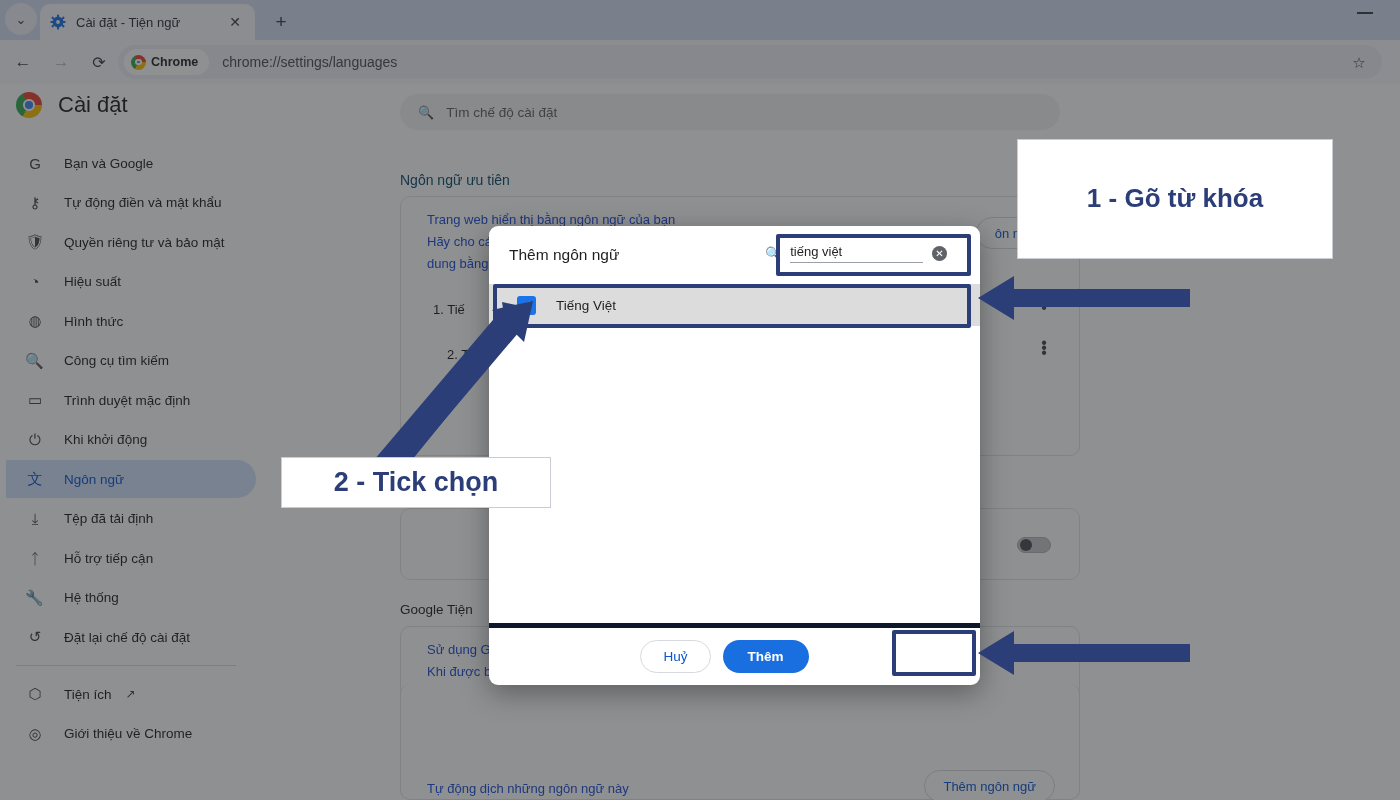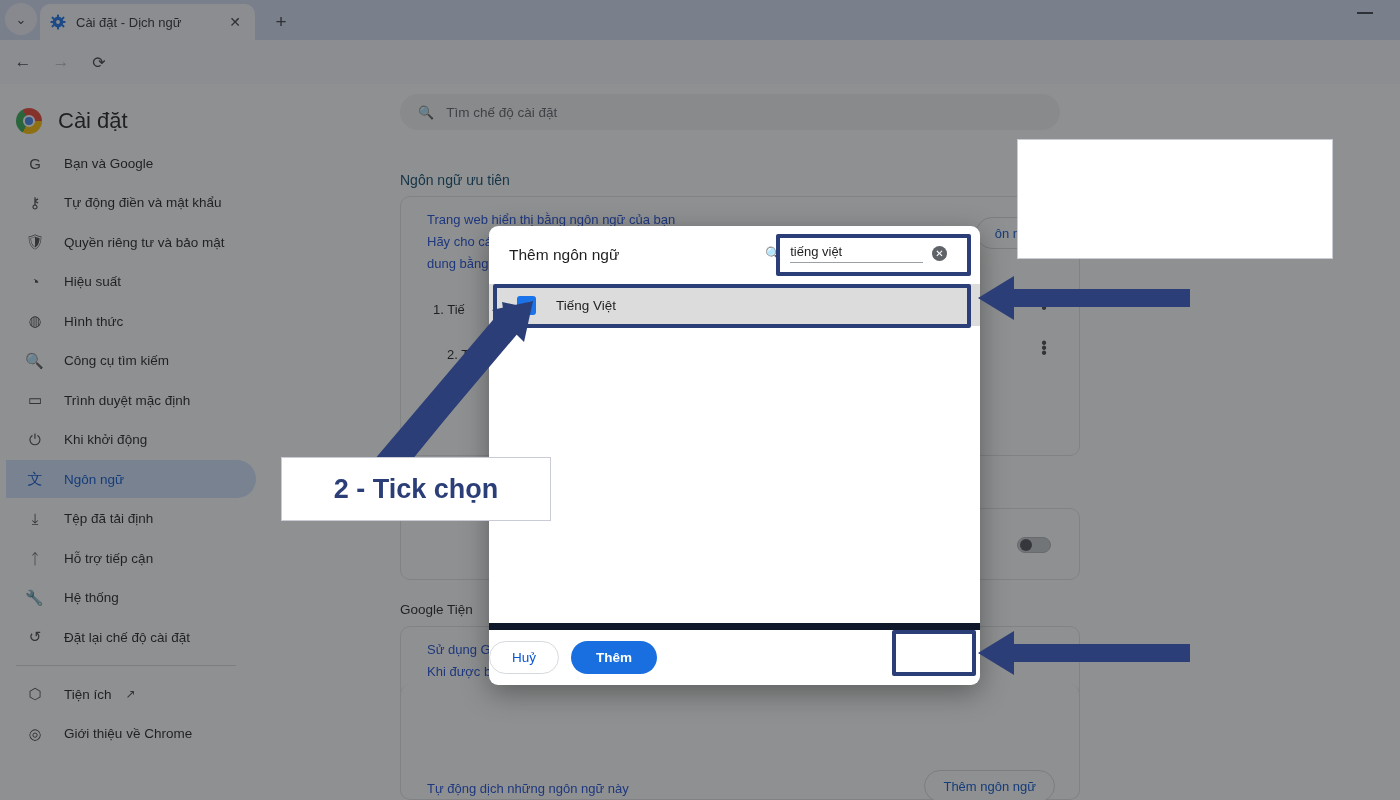--- a/index.html
+++ b/index.html
@@ -90,21 +90,21 @@
     background: #4285f4; border-radius: 50%; border: 2px solid #fff;
   }
 
   
   .page {
     position: absolute; left: 0; top: 84px; width: 1400px; height: 716px;
     background: #fff;
   }
   .sidebar { position: absolute; left: 0; top: 0; width: 370px; height: 716px; }
   .settings-head {
-    position: absolute; left: 16px; top: 24px; display: flex; align-items: center; gap: 16px;
+    position: absolute; left: 16px; top: 8px; display: flex; align-items: center; gap: 16px;
   }
   .settings-head .logo { width: 26px; height: 26px; }
   .settings-head .txt { font-size: 22px; color: #1f1f1f; }
 
   .nav-list { position: absolute; left: 6px; top: 60px; width: 250px; }
   .nav-item {
     display: flex; align-items: center; height: 38px; padding-left: 18px;
     border-radius: 0 19px 19px 0; margin-bottom: 1.5px;
   }
   .nav-item .ico {
@@ -188,22 +188,22 @@
     gap: 20px; background: #dcdcdc;
   }
   .checkbox {
     width: 19px; height: 19px; border-radius: 3px; background: #1a73e8;
     display: flex; align-items: center; justify-content: center;
     color: #fff; font-size: 13px; line-height: 1;
   }
   .lang-name { font-size: 13.5px; color: #1f1f1f; }
 
   .dlg-foot {
-    flex: 0 0 62px; border-top: 7px solid #0f172a; display: flex;
-    align-items: center; justify-content: flex-start; gap: 12px; padding-right: 20px;
+    flex: 0 0 62px; border-top: 5px solid #0f172a; display: flex;
+    align-items: center; justify-content: center; gap: 12px; padding-right: 20px;
   }
   .btn-cancel {
     height: 33px; padding: 0 22px; border-radius: 17px; border: 1px solid #d6d9de;
     background: #fff; color: #0b57d0; font-size: 13.5px;
     display: flex; align-items: center; justify-content: center;
   }
   .btn-add {
     height: 33px; padding: 0 25px; border-radius: 17px; border: none;
     background: #1a6fe0; color: #fff; font-size: 13.5px; font-weight: bold;
     display: flex; align-items: center; justify-content: center;
@@ -240,33 +240,46 @@
             <rect x="7" y="12.4" width="2" height="3.2" rx="0.7"></rect>
             <rect x="0.4" y="7" width="3.2" height="2" rx="0.7"></rect>
             <rect x="12.4" y="7" width="3.2" height="2" rx="0.7"></rect>
             <rect x="2" y="2.6" width="2" height="3.2" rx="0.7" transform="rotate(-45 3 4.2)"></rect>
             <rect x="12" y="10.2" width="2" height="3.2" rx="0.7" transform="rotate(-45 13 11.8)"></rect>
             <rect x="12" y="2.6" width="2" height="3.2" rx="0.7" transform="rotate(45 13 4.2)"></rect>
             <rect x="2" y="10.2" width="2" height="3.2" rx="0.7" transform="rotate(45 3 11.8)"></rect>
           </g>
         </svg>
       </div>
-      <div class="tab-title">Cài đặt - Dịch ngữ</div>
+      <div class="tab-title">Cài đặt - Tiện ngữ</div>
       <div class="tab-close">✕</div>
     </div>
 
     <div class="newtab">+</div>
     <div class="win-min"></div>
   </div>
 
   <div class="toolbar">
     <div class="nav-btn nav-back">←</div>
     <div class="nav-btn nav-fwd">→</div>
     <div class="nav-btn nav-rel">⟳</div>
 
+    <div class="omnibox">
+      <div class="omni-chip">
+        <span class="chrome-logo" style="width:15px;height:15px;display:inline-block">
+          <span class="q1"></span>
+            <span class="q2"></span>
+            <span class="q3"></span>
+            <span class="ctr"></span>
+        </span>
+        <span class="omni-chip-label">Chrome</span>
+      </div>
+      <div class="omni-url">chrome://settings/languages</div>
+      <div class="omni-star">☆</div>
+    </div>
   </div>
 
   <div class="page">
 
     <div class="sidebar">
       <div class="settings-head">
         <span class="chrome-logo logo">
           <span class="q1"></span>
             <span class="q2"></span>
             <span class="q3"></span>
@@ -443,20 +456,21 @@
       <line x1="30" y1="185" x2="168" y2="22"></line>
     </g>
     <path d="M183 3 L142 12 L174 44 Z" fill="#2c3e78"></path>
   </svg>
 
   <svg class="arrow-svg" style="left:960px;top:630px;width:230px;height:46px" viewBox="0 0 230 46">
     <path d="M18 23 L54 1 L54 14 L230 14 L230 32 L54 32 L54 45 Z" fill="#2c3e78"></path>
   </svg>
 
   <div class="callout" style="left:1017px;top:139px;width:316px;height:120px;font-size:26px;flex-direction:column">
-  </div>
-
-  <div class="callout" style="left:281px;top:457px;width:270px;height:64px;font-size:27px">
+    <span>1 - Gõ từ khóa</span>
+  </div>
+
+  <div class="callout" style="left:281px;top:457px;width:270px;height:51px;font-size:27px">
     <span>2 - Tick chọn</span>
   </div>
 
 
 </div>
 
 </body></html>

